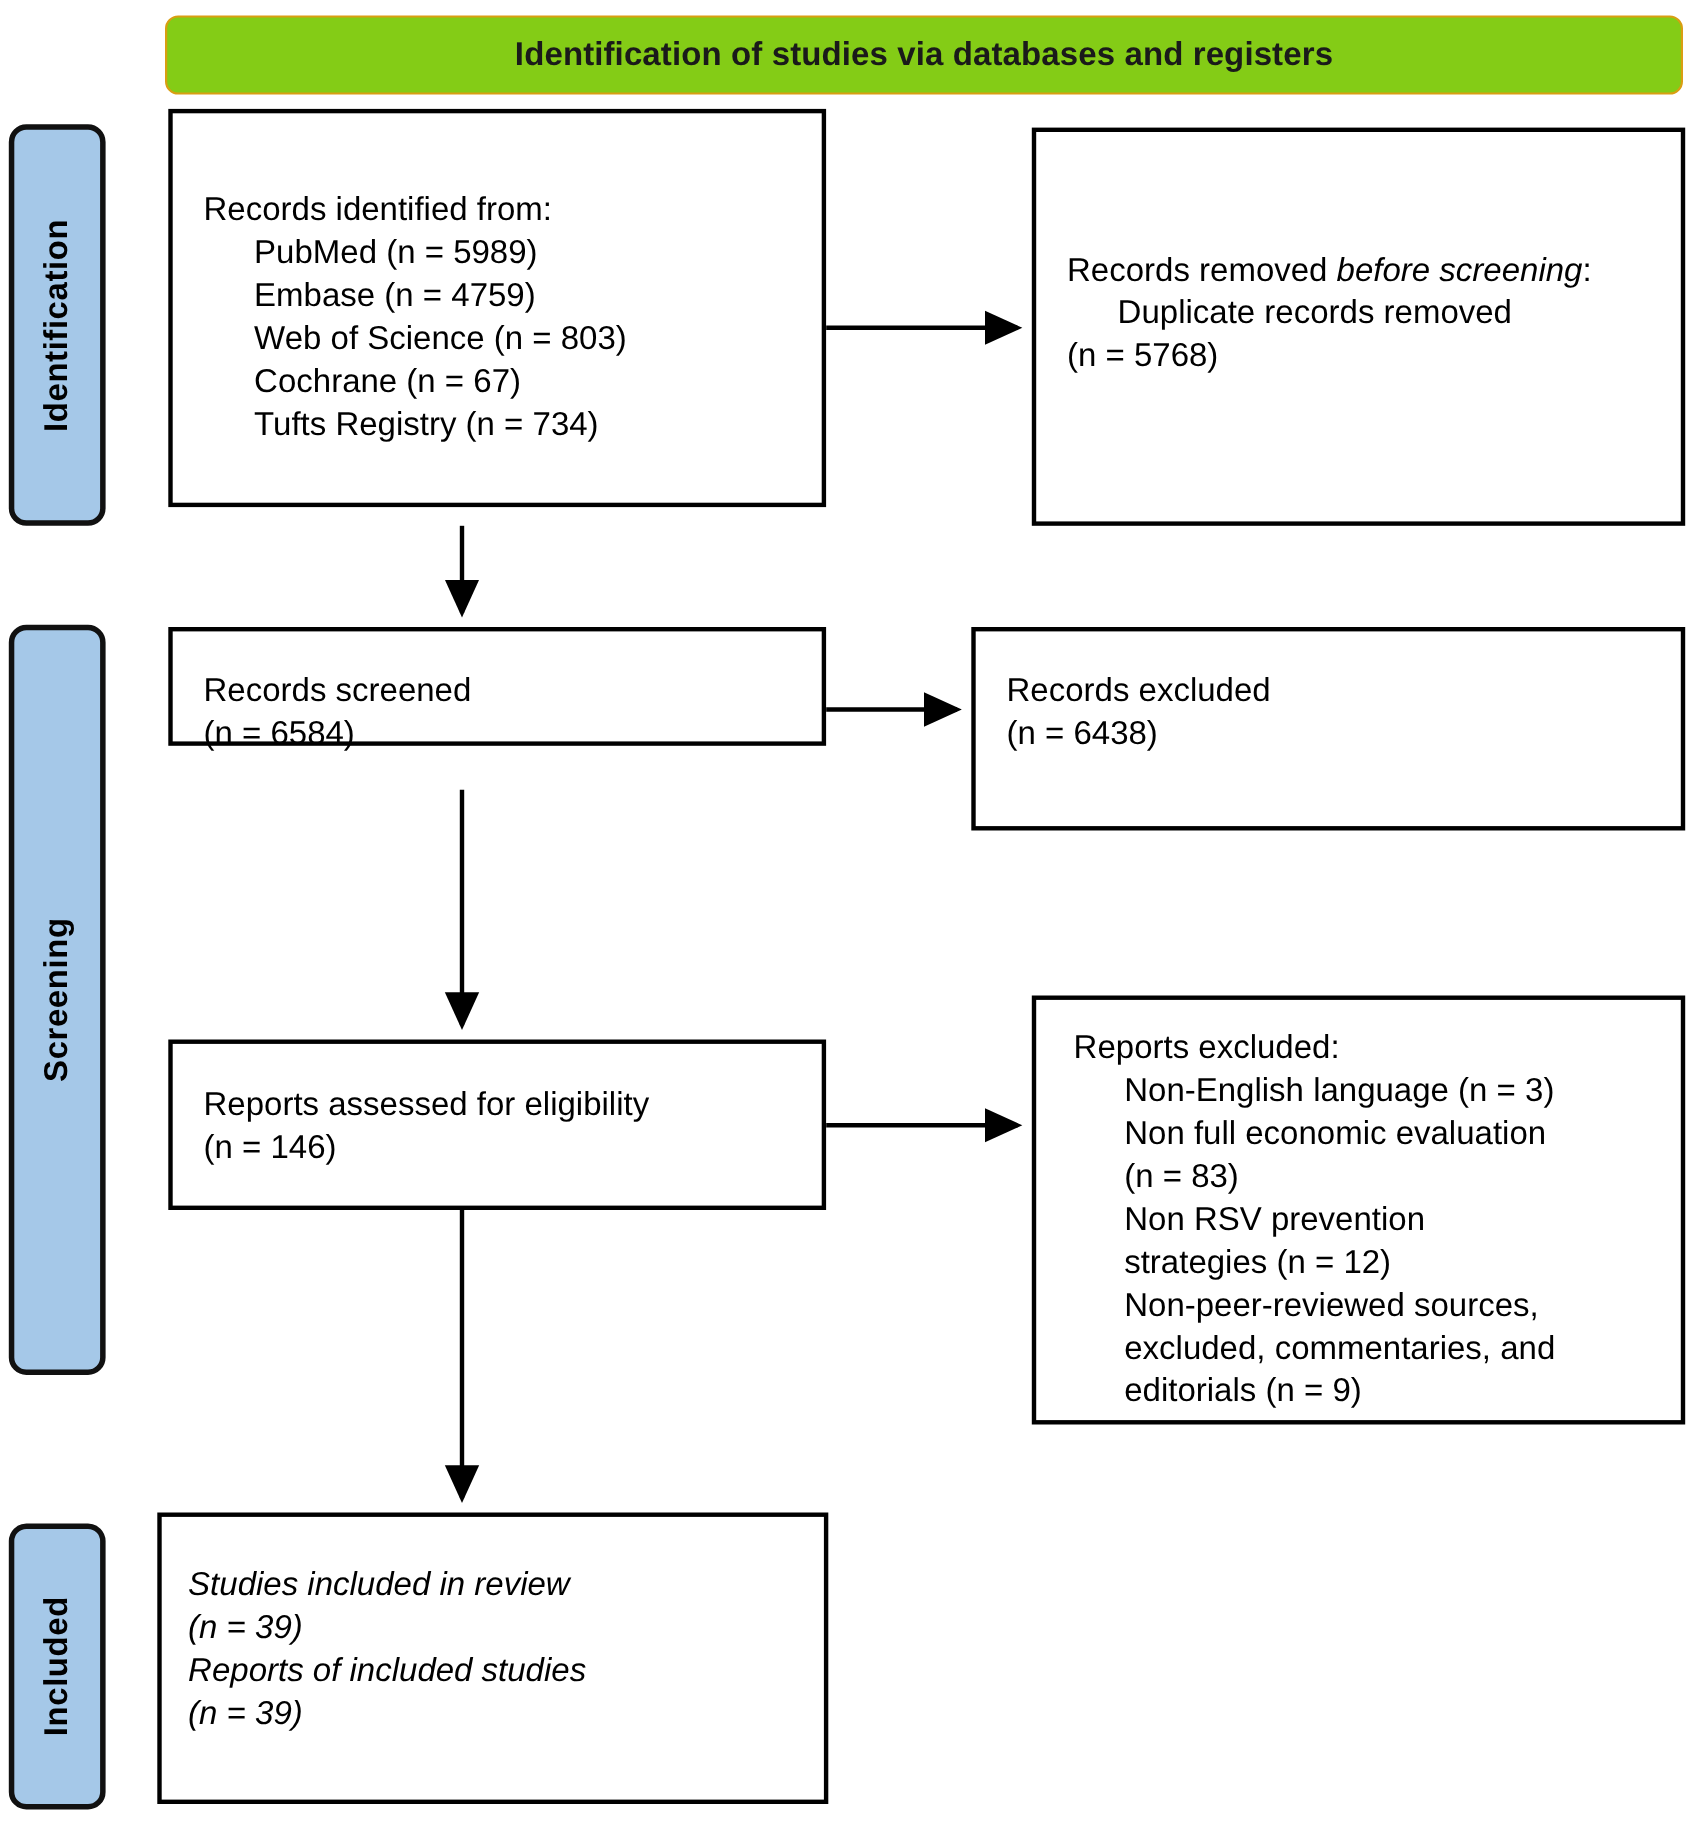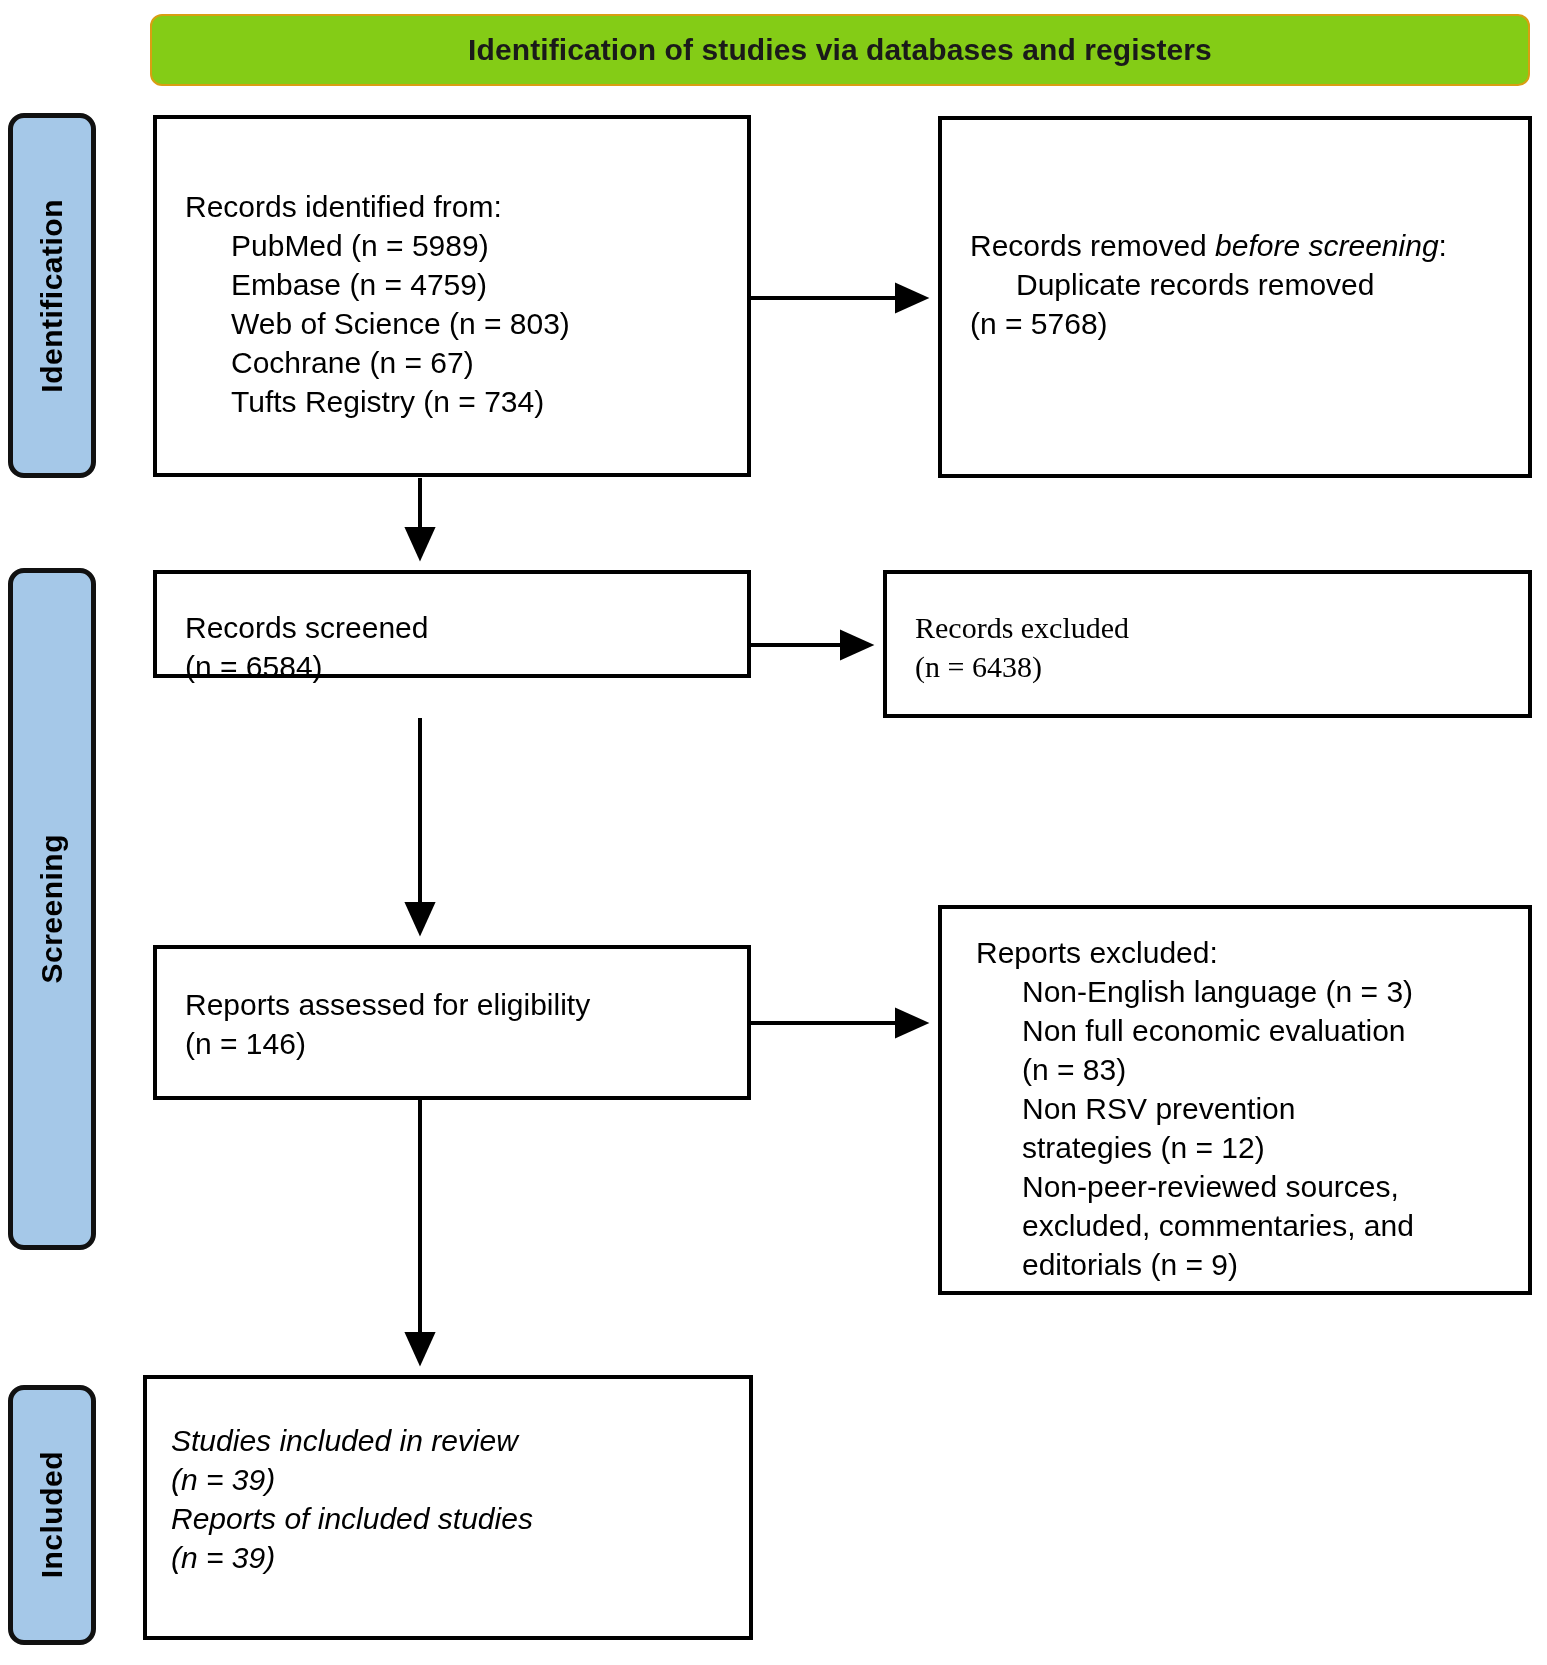--- a/index.html
+++ b/index.html
@@ -82,24 +82,24 @@
     right: 12px;
     font-size: 30px;
     line-height: 1.30;
     color: #000000;
   }
   .ln { white-space: pre-wrap; }
   .indent { padding-left: 46px; }
   .ital { font-style: italic; }
 
   
-  #box-identified     { left: 153px; top: 115px;  width: 598px;  height: 362px; }
+  #box-identified     { left: 153px; top: 99px;  width: 598px;  height: 362px; }
   #box-removed        { left: 938px; top: 116px;  width: 594px;  height: 362px; padding-left: 12px; }
   #box-screened       { left: 153px; top: 570px;  width: 598px;  height: 108px; }
-  #box-excluded-recs  { left: 883px; top: 570px;  width: 649px;  height: 148px; font-family: Liberation Serif, serif; }
+  #box-excluded-recs  { left: 883px; top: 570px;  width: 649px;  height: 185px; }
   #box-eligibility    { left: 153px; top: 945px;  width: 598px;  height: 155px; }
   #box-excluded-reps  { left: 938px; top: 905px;  width: 594px;  height: 390px; }
   #box-included       { left: 143px; top: 1375px; width: 610px;  height: 265px; font-style: italic; }
 
   
   #body-identified    { top: 68px; }
   #body-removed       { top: 106px; }
   #body-screened      { top: 34px; }
   #body-excluded-recs { top: 34px; }
   #body-eligibility   { top: 36px; }

